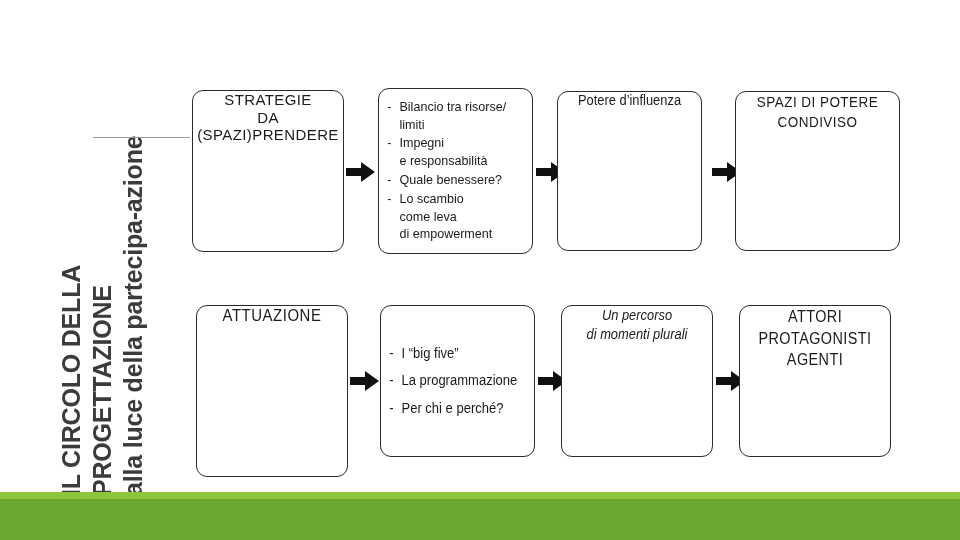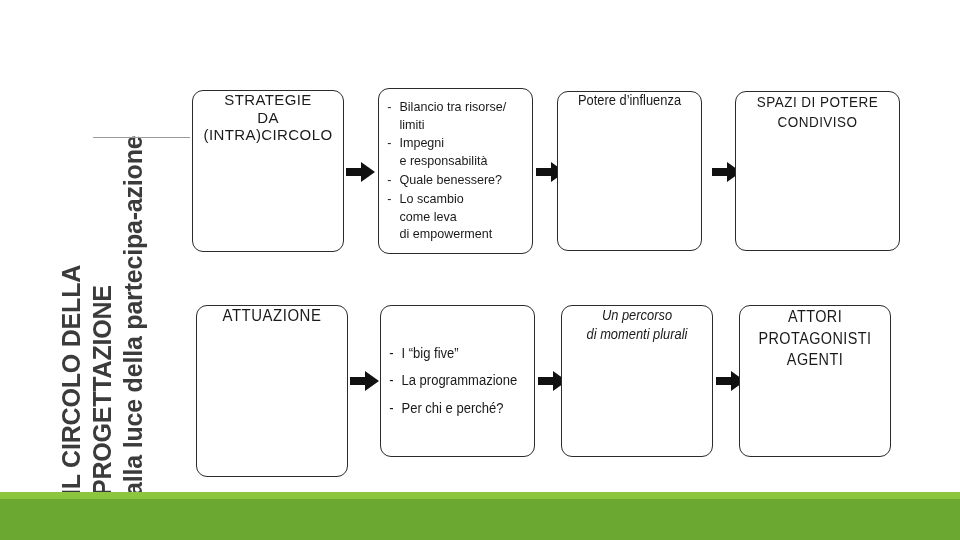--- a/index.html
+++ b/index.html
@@ -163,21 +163,21 @@
     <div class="title-line" id="title-line-1">IL CIRCOLO DELLA</div>
     <div class="title-line" id="title-line-2">PROGETTAZIONE</div>
     <div class="title-line" id="title-line-3">alla luce della partecipa-azione</div>
   </div>
   <div id="title-rule"></div>
 
   <div class="fbox" style="left:192px; top:90px; width:152px; height:162px;">
     <div class="fbox-inner style-caps-a">
       <div>STRATEGIE</div>
       <div>DA</div>
-      <div>(INTRA)CIRCOLO</div>
+      <div>(SPAZI)PRENDERE</div>
     </div>
   </div>
 
   <div class="arrow" style="left:346px; top:161px;">
     <svg width="30" height="22" viewBox="0 0 30 22" aria-hidden="true">
       <polygon points="0,7 15,7 15,1 29,11 15,21 15,15 0,15" fill="#111111"></polygon>
     </svg>
   </div>
 
   <div class="fbox list" style="left:378px; top:88px; width:155px; height:166px;">

